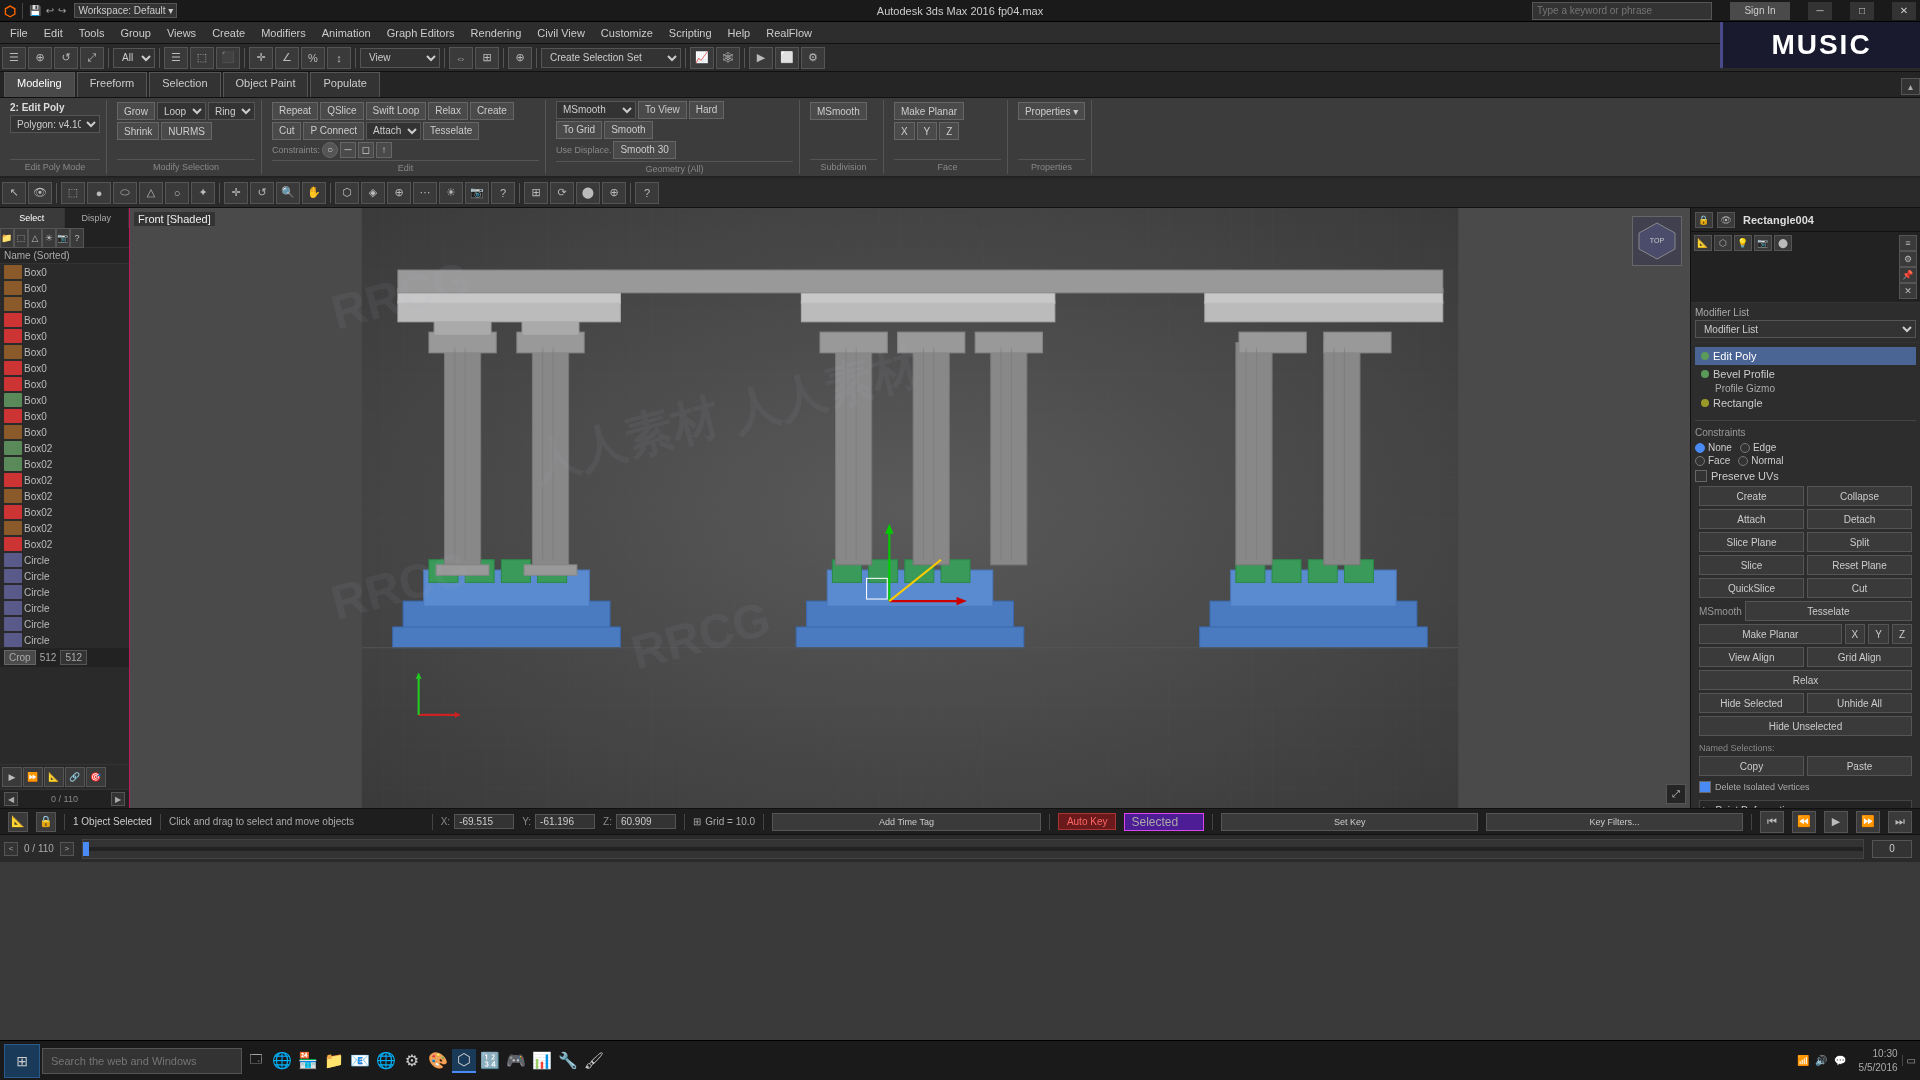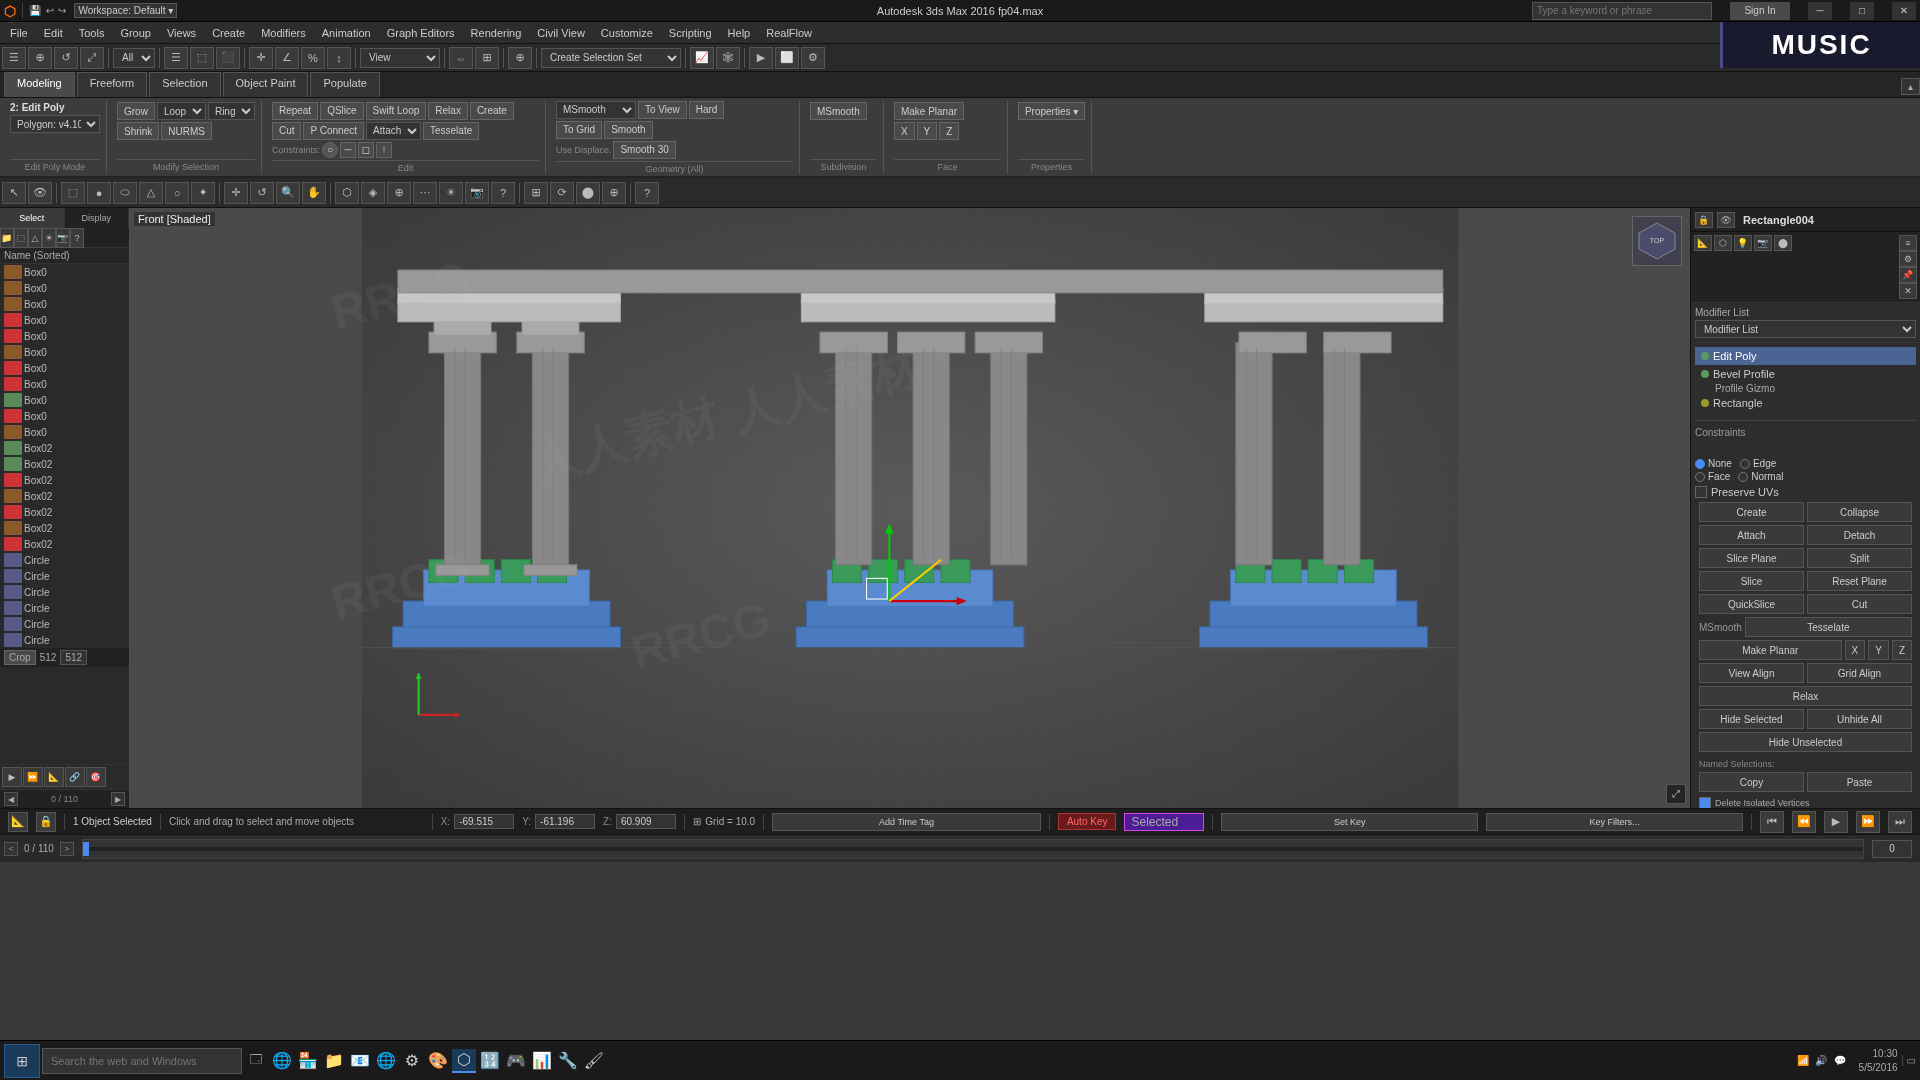--- a/index.html
+++ b/index.html
@@ -357,21 +357,21 @@
     .mod-bullet.yellow { background: #9a9a2a; }
     .mod-sub {
       padding-left: 20px;
       font-size: 10px;
       color: #aaa;
       cursor: pointer;
     }
     .constraints-title {
       font-size: 10px;
       color: #999;
-      margin-bottom: 20px;
+      margin-bottom: 4px;
     }
     .constraint-row {
       display: flex;
       gap: 8px;
       margin-bottom: 2px;
       font-size: 10px;
     }
     .radio-opt {
       display: flex;
       align-items: center;

